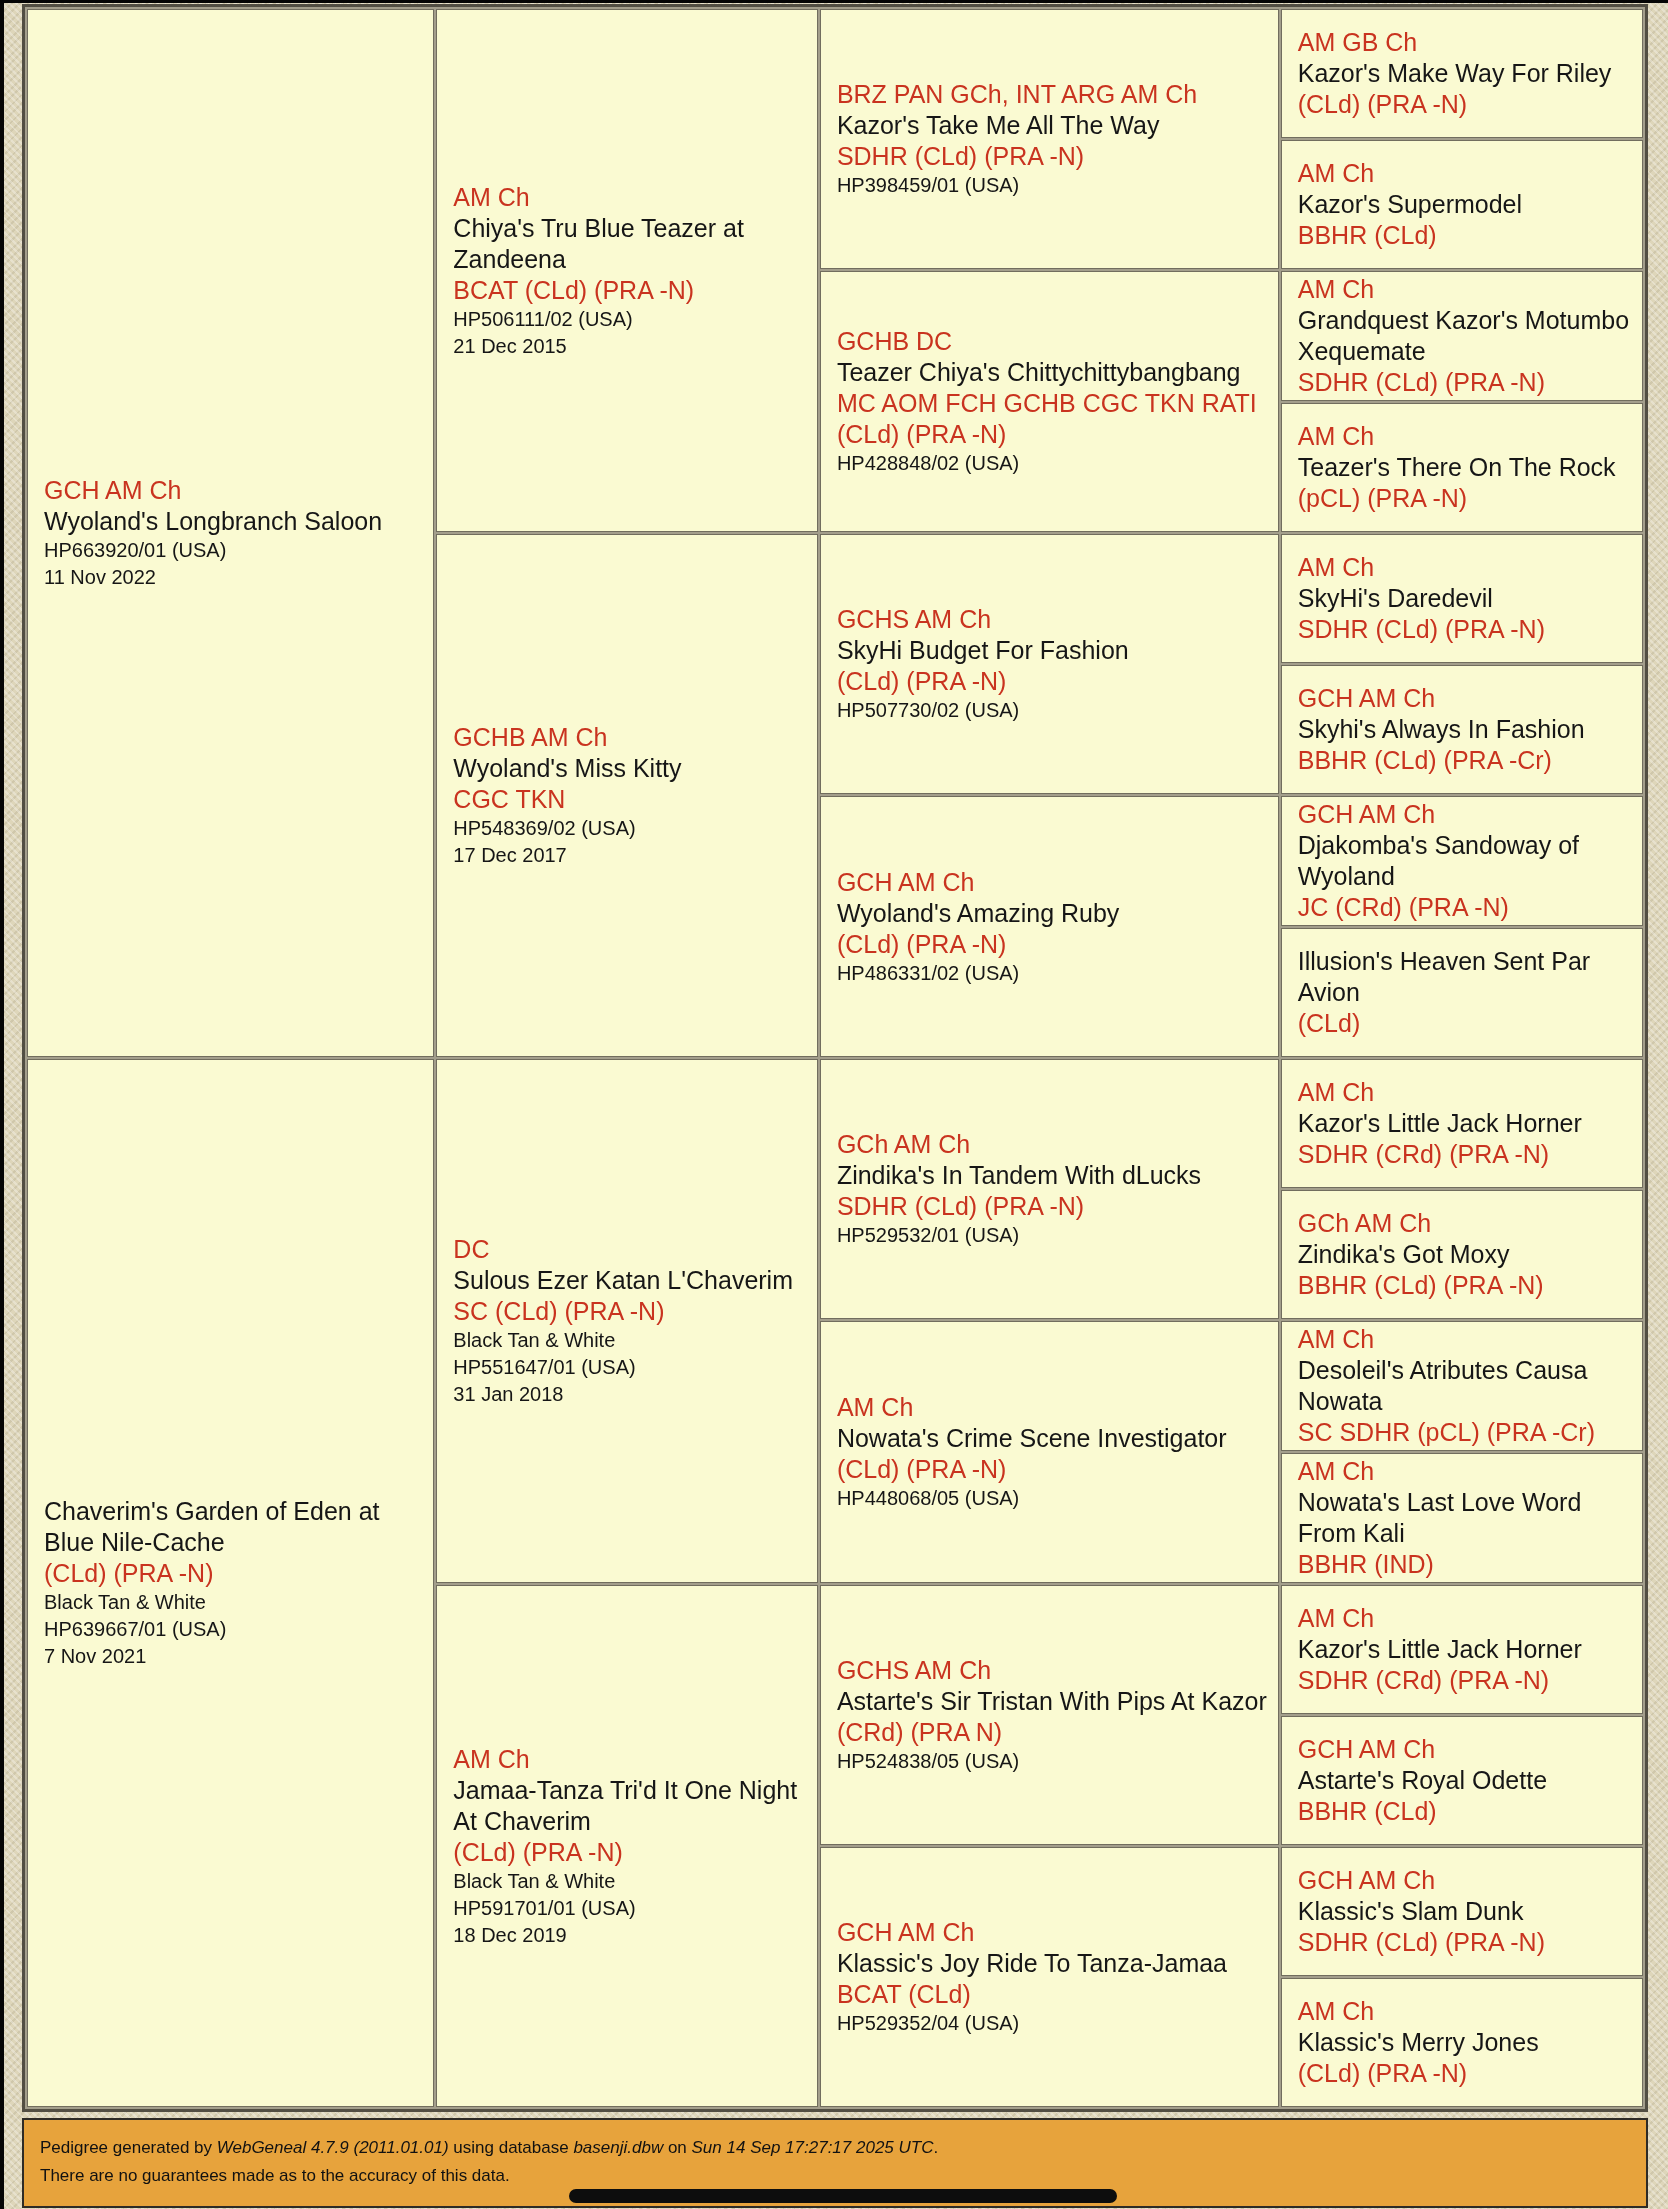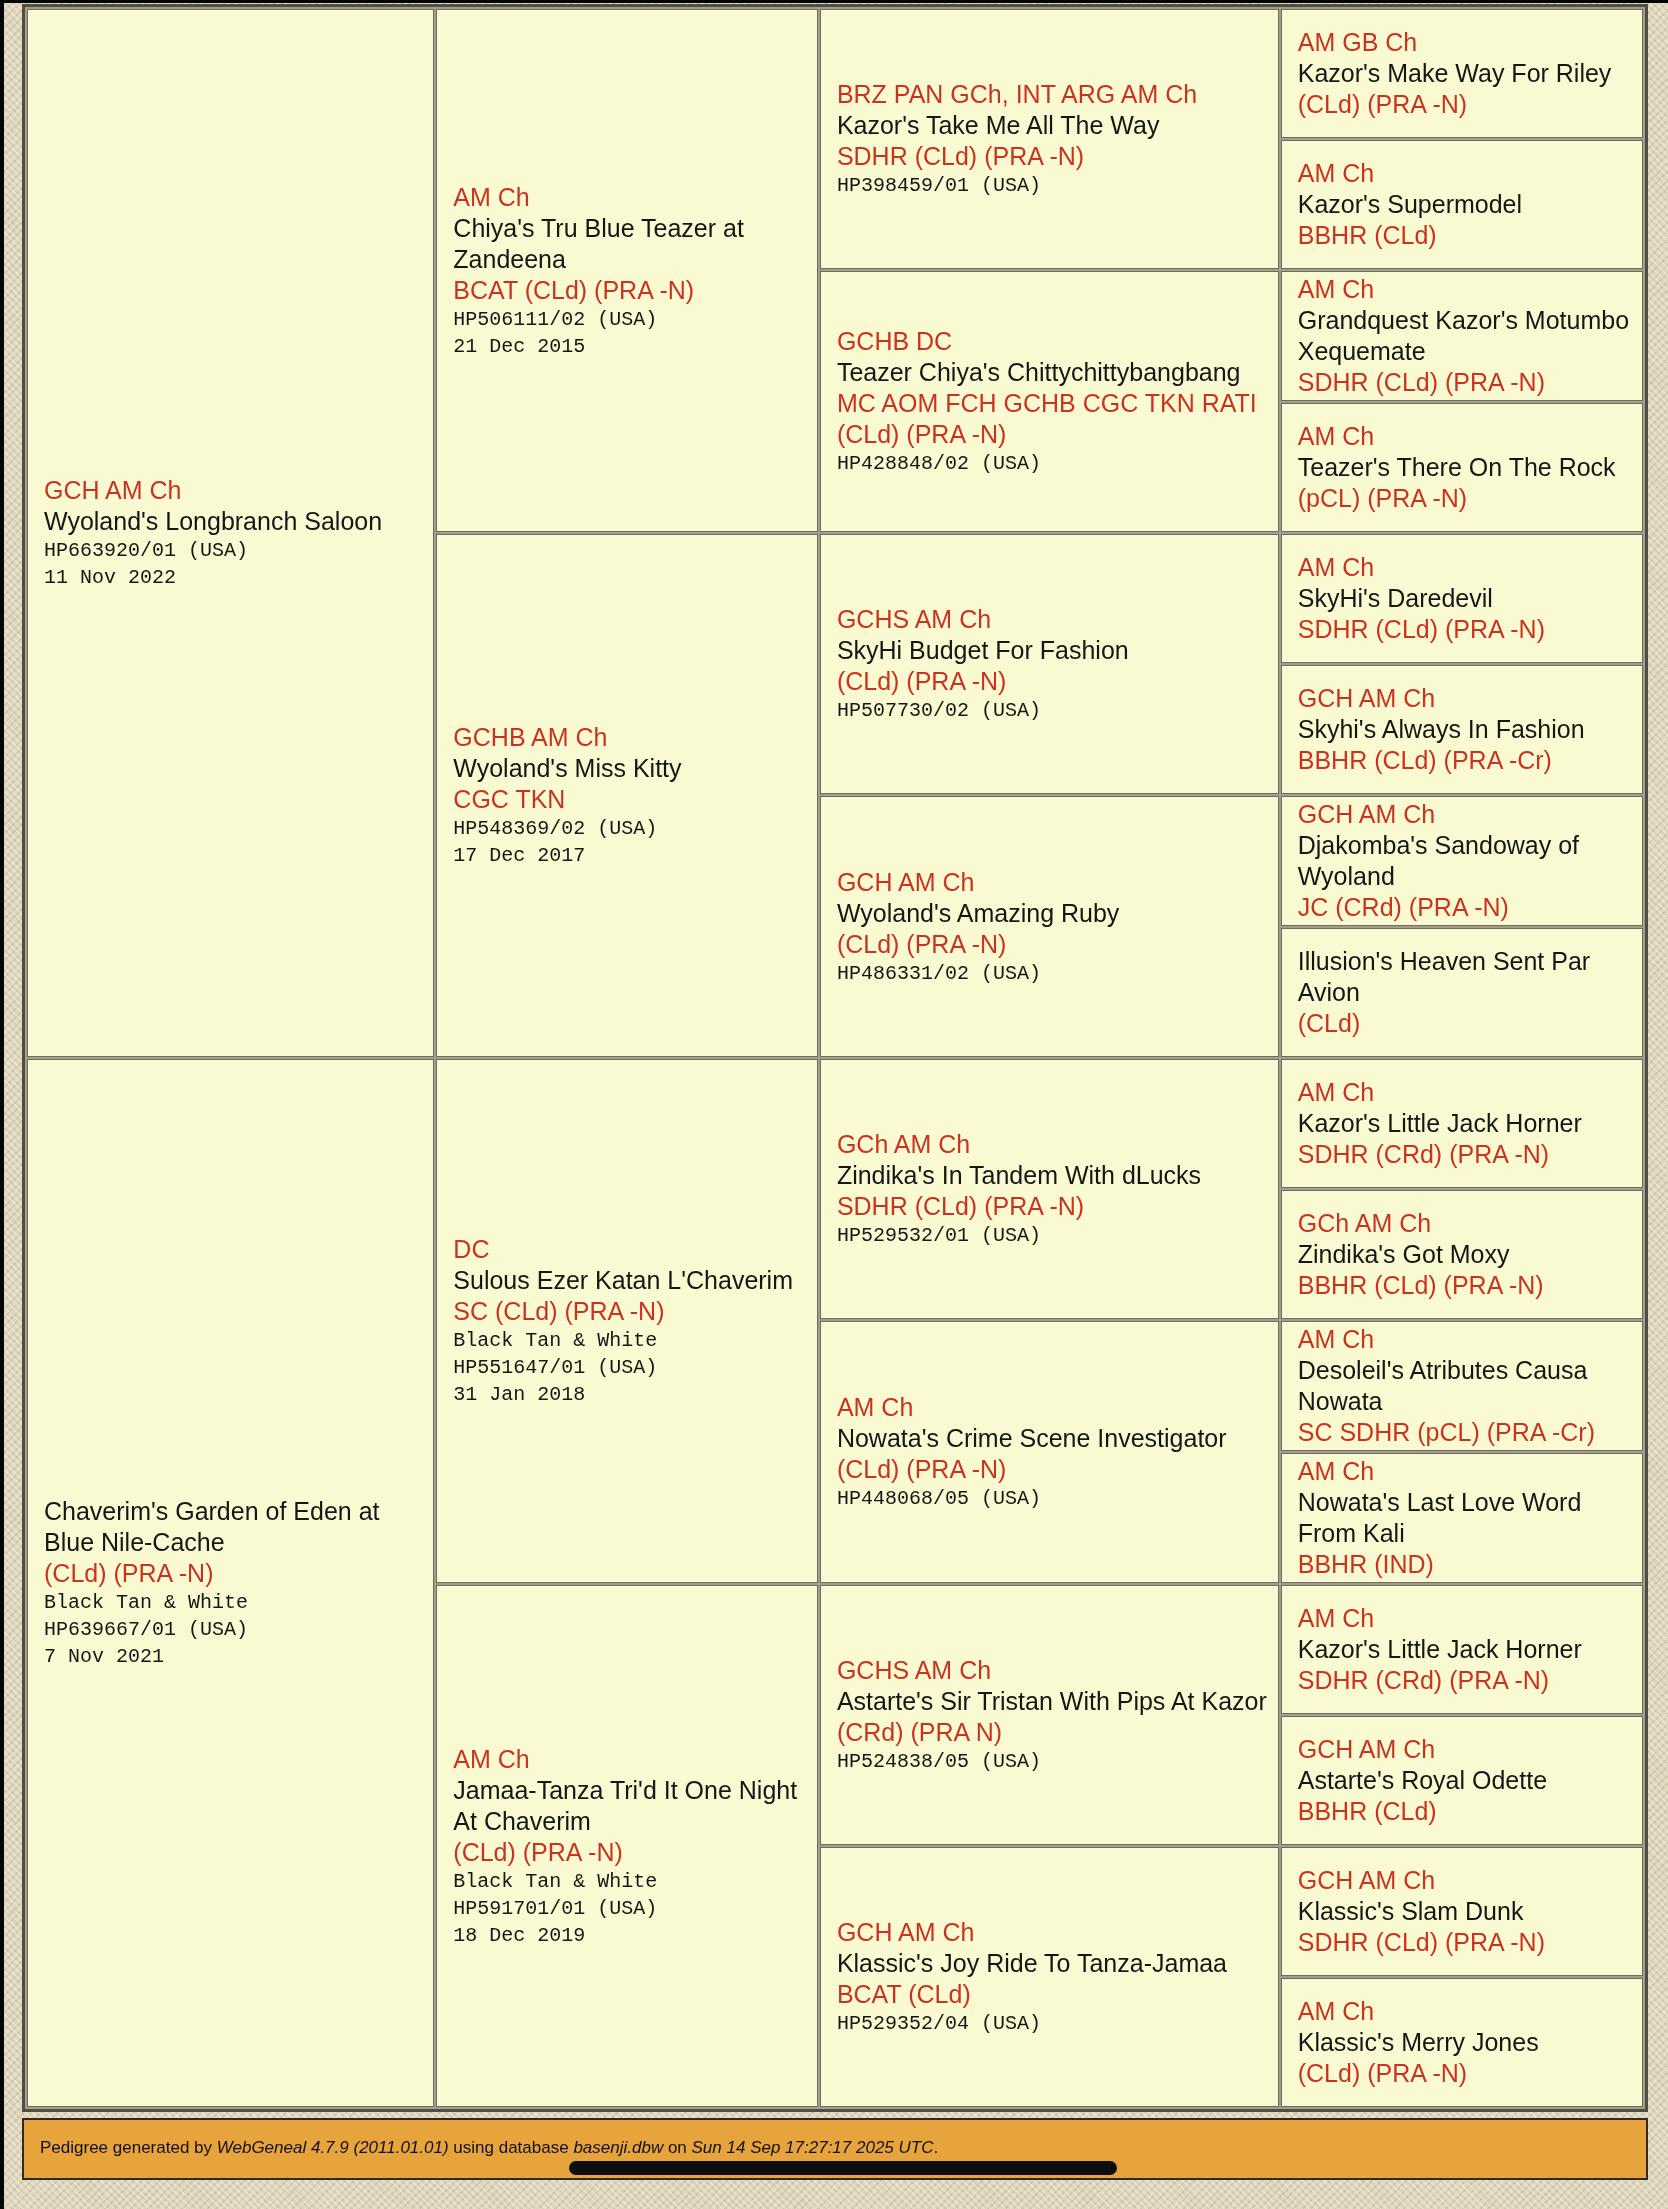--- a/index.html
+++ b/index.html
@@ -27,21 +27,21 @@
     vertical-align:middle;
     padding:2px 10px 2px 16px;
     box-sizing:border-box;
     overflow:hidden;
   }
   tr.prow{height:129px;}
 
   .dog{color:#161616;}
   .ln{font-size:25px;line-height:31px;}
   .red{color:#c9331f;}
-  .sm{font-size:20px;line-height:27px;font-family:Liberation Mono, monospace;}
+  .sm{font-size:20px;line-height:27px;}
 
   .footer{
     position:relative;
     margin-top:6px;width:1626px;box-sizing:border-box;
     background:#e7a33c;border:2px solid #2e2b26;
     padding:14px 17px 16px 16px;
     font-size:17px;line-height:28px;color:#111;
   }
   .footer .it{font-style:italic;}
   .pill{
@@ -325,15 +325,16 @@
     <div class="ln">Klassic's Merry Jones</div>
     <div class="ln red">(CLd) (PRA -N)</div>
   </div>
           </td>
 </tr>
 </tbody>
 </table>
 
 <div class="footer">
   <div class="fline"><span>Pedigree generated by </span><span class="it">WebGeneal 4.7.9 (2011.01.01)</span><span> using database </span><span class="it">basenji.dbw</span><span> on </span><span class="it">Sun 14 Sep 17:27:17 2025 UTC</span><span>.</span></div>
+  <div class="fline">There are no guarantees made as to the accuracy of this data.</div>
   <div class="pill"></div>
 </div>
 </div>
 
 </body></html>

